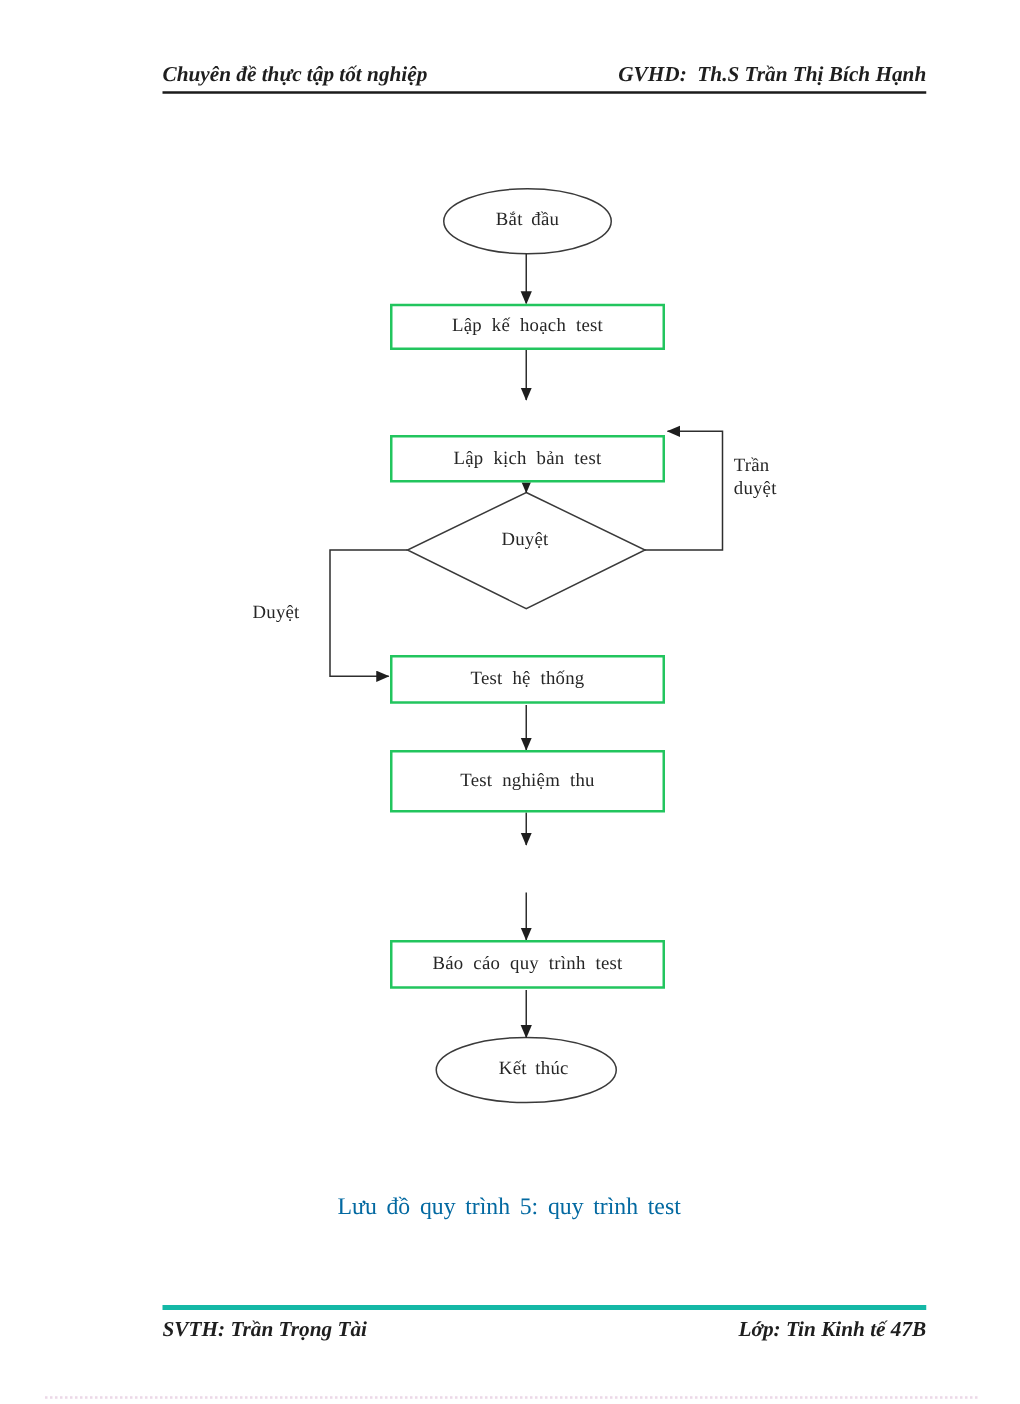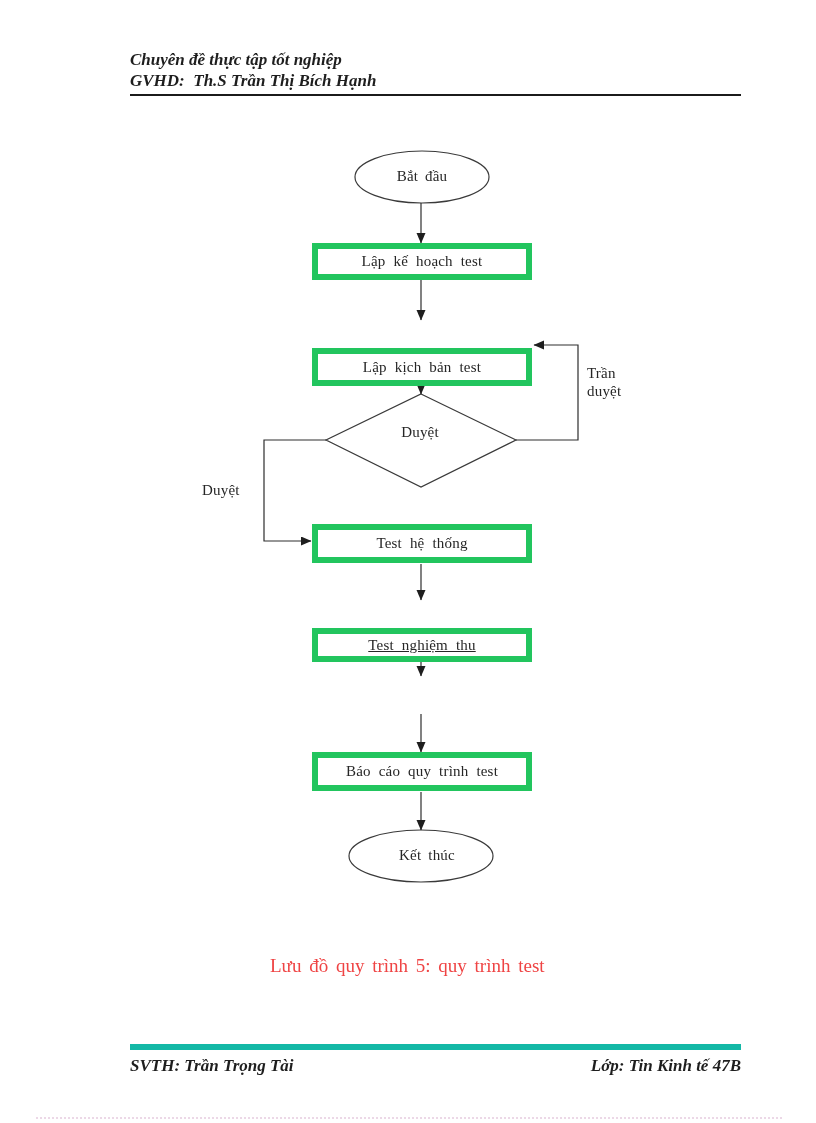--- a/index.html
+++ b/index.html
@@ -7,60 +7,59 @@
     position:relative;
     width:816px;height:1123px;
     background:#ffffff;
     font-family:"Liberation Serif","DejaVu Serif",serif;
     color:#1e1e1e;
     overflow:hidden;
   }
   
   .hdr{
     position:absolute;left:130px;width:611px;top:49px;
-    display:flex;justify-content:space-between;
+    display:flex;justify-content:space-between;align-items:flex-end;
     font-style:italic;font-weight:bold;font-size:17px;line-height:21px;
     border-bottom:2px solid #1b1b1b;padding-bottom:3px;
     white-space:pre;
-    flex-direction:column;
   }
   .ftr{
     position:absolute;left:130px;width:611px;top:1044px;
     display:flex;justify-content:space-between;align-items:flex-start;
     font-style:italic;font-weight:bold;font-size:17px;line-height:21px;
-    border-top:6px solid #14b8a6;padding-top:5px;
+    border-top:4px solid #14b8a6;padding-top:5px;
     white-space:pre;
   }
   
   .chart-svg{position:absolute;left:0;top:0;width:816px;height:1123px;}
   .fc-label{
     position:absolute;font-size:15px;color:#262626;
     word-spacing:3px;letter-spacing:.2px;text-align:center;
   }
   .fc-box{
     position:absolute;left:312px;width:220px;box-sizing:border-box;
-    border:6px solid #22c55e;background:#ffffff;
+    border:2px solid #22c55e;background:#ffffff;
     display:flex;align-items:center;justify-content:center;
     font-size:15px;color:#262626;word-spacing:4px;letter-spacing:.2px;
   }
   .b1{top:243px;height:37px;}
   .b2{top:320px;height:38px;margin-top:28px;}
   .b3{top:524px;height:39px;}
-  .b4{top:628px;height:34px;text-decoration:underline;}
+  .b4{top:600px;height:50px;}
   .b5{top:676px;height:37px;}
   .b6{top:752px;height:39px;}
   .lbl-start{left:355px;top:168px;width:134px;}
   .lbl-end{left:349px;top:847px;width:156px;}
   .lbl-decision{left:368px;top:424px;width:104px;}
   .lbl-approved{left:202px;top:482px;width:60px;text-align:left;}
   .lbl-rejected{left:587px;top:364px;width:58px;text-align:left;line-height:18px;}
   
   .caption{
     position:absolute;left:270px;top:955px;
-    font-size:19px;color:#ef4444;word-spacing:3px;
+    font-size:19px;color:#0369a1;word-spacing:3px;
   }
   
   .dotted-line{
     position:absolute;left:36px;right:34px;top:1117px;height:0;
     border-top:2px dotted #ddb9d5;opacity:.55;
   }
 </style>
 </head>
 <body>
 

